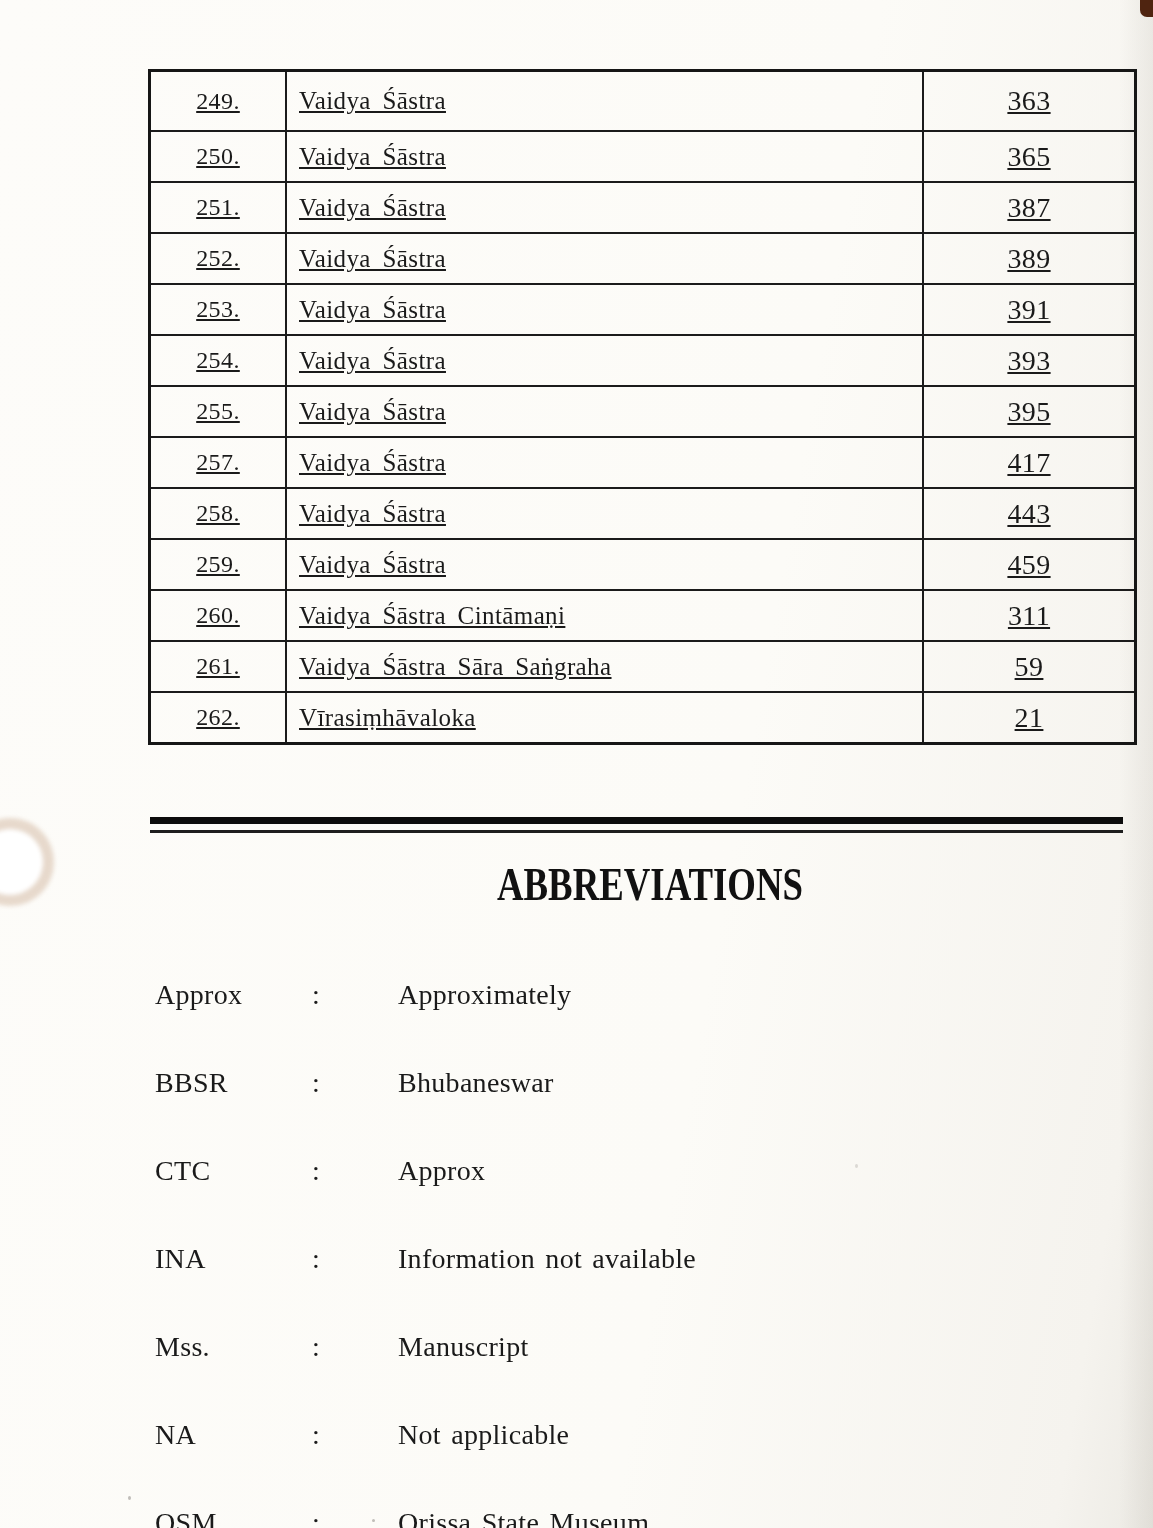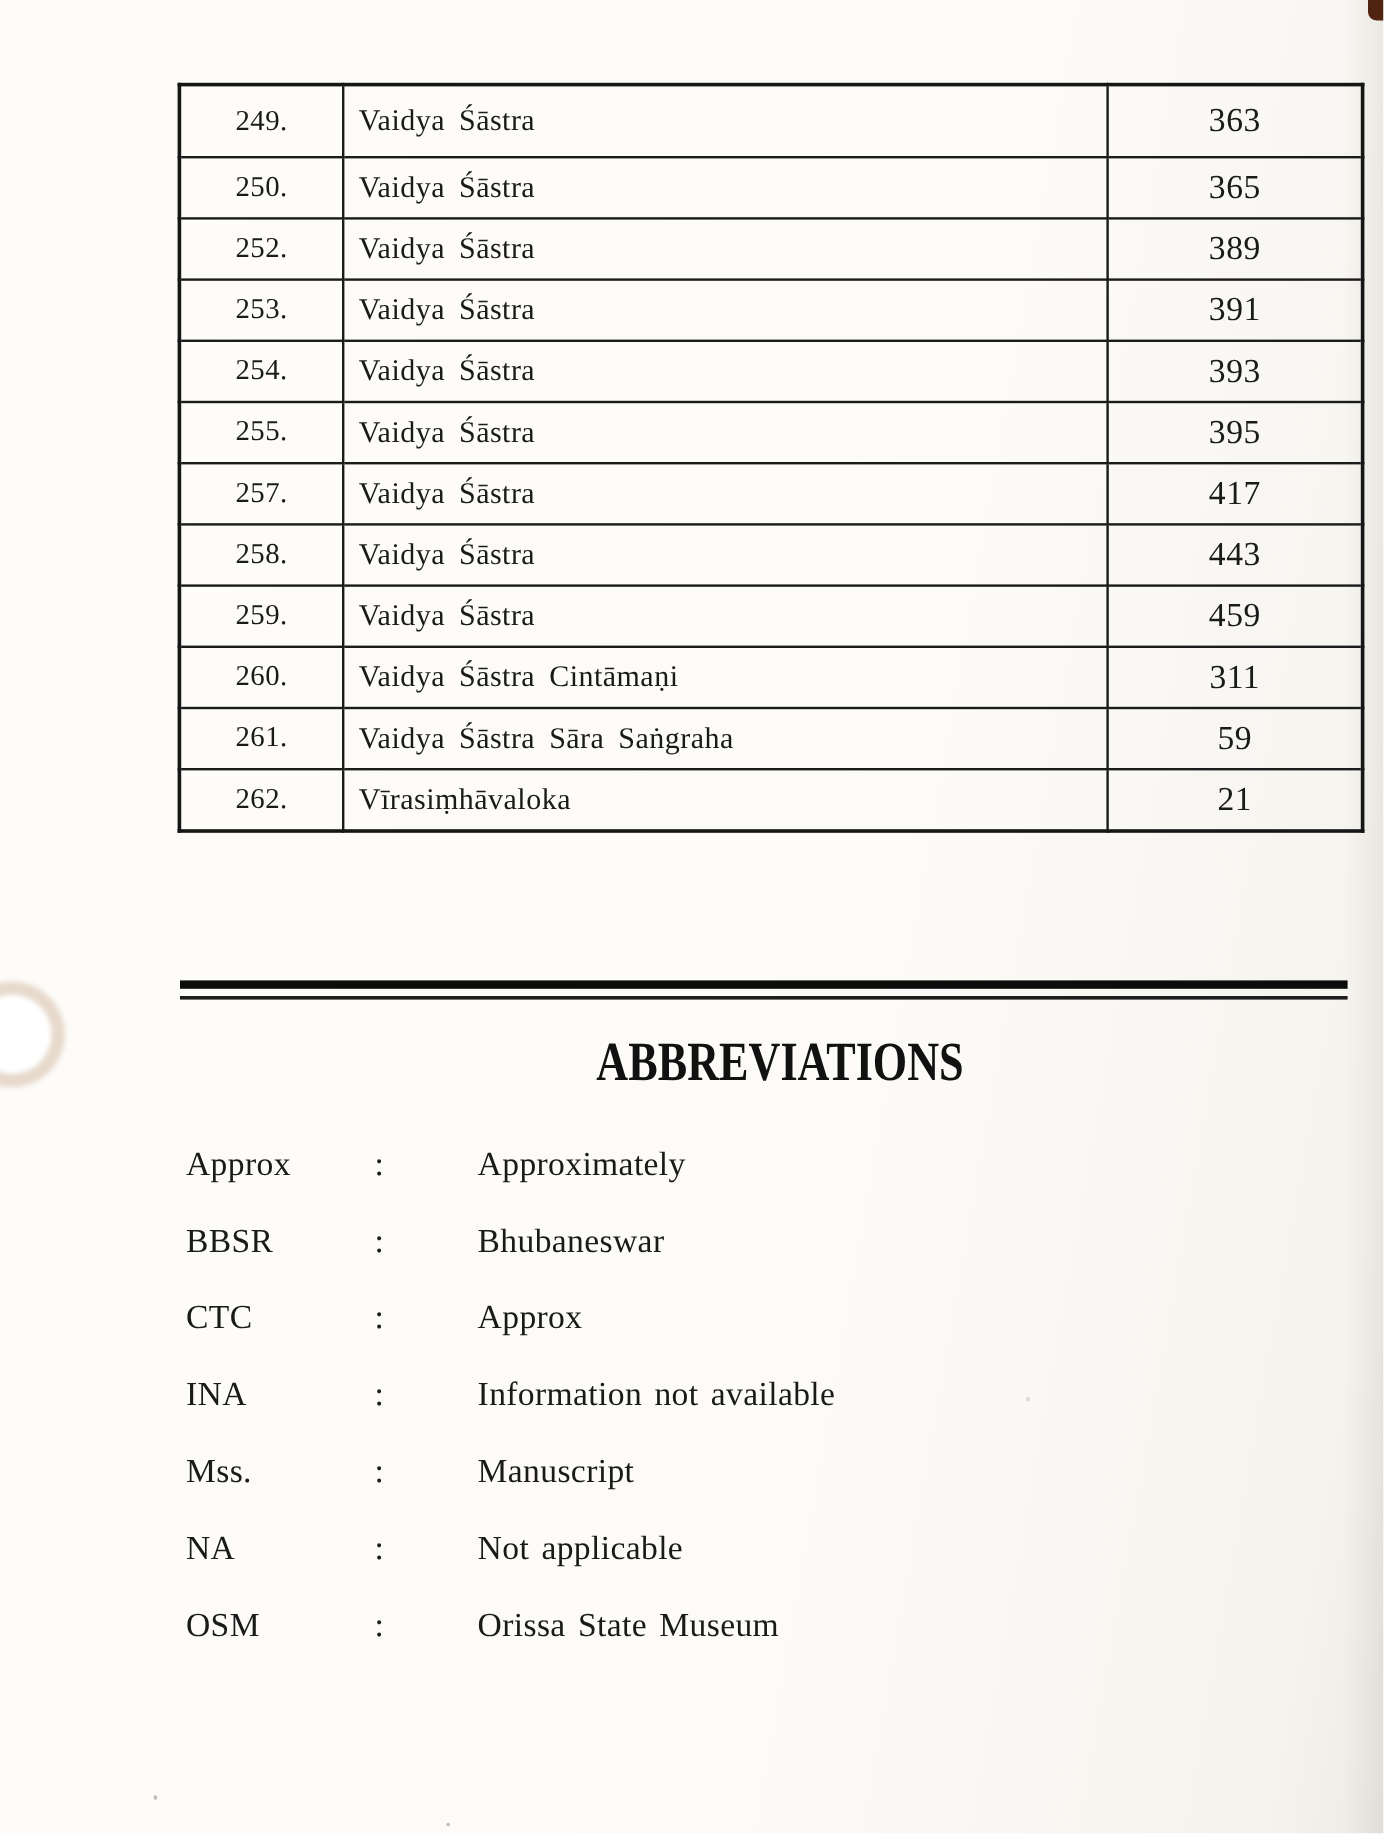--- a/index.html
+++ b/index.html
@@ -37,20 +37,21 @@
   .speck.s1{left:128px;top:1496px;}
   .speck.s2{left:372px;top:1519px;height:3px;}
   .speck.s3{left:855px;top:1164px;opacity:.5;}
 
   
   table.ms-table{
     position:absolute;left:148px;top:69px;
     border-collapse:collapse;table-layout:fixed;
     width:962px;
     border:3px solid #161616;
+    text-decoration:underline;
   }
   .ms-table td{
     border:2px solid #1b1b1b;
     height:47px;
     vertical-align:middle;
     letter-spacing:0.4px;
   }
   .ms-table tr:first-child td{height:56px;}
   td.c-no{width:132px;text-align:center;font-size:24px;}
   td.c-title{width:622px;padding-left:12px;font-size:25px;word-spacing:5px;}
@@ -67,21 +68,21 @@
     text-align:center;
     font-size:46px;font-weight:bold;letter-spacing:0px;
     transform:scaleX(0.8);
     color:#111;
     white-space:nowrap;
   }
   .abbr-list{position:absolute;left:155px;top:956px;width:760px;}
   .abbr-row{display:flex;align-items:baseline;margin-bottom:34px;line-height:30px;font-size:28px;letter-spacing:0.3px;}
   .abbr-key{width:157px;flex:0 0 157px;}
   .abbr-colon{width:86px;flex:0 0 86px;}
-  .abbr-val{flex:1;word-spacing:3px;}
+  .abbr-val{flex:1;word-spacing:3px;margin-top:24px;}
 </style>
 </head>
 <body>
 
 <div class="page">
 
   <div class="edge-shade"></div>
   <div class="corner-mark"></div>
   <div class="binder-hole"></div>
   <div class="speck s1"></div>
@@ -94,20 +95,25 @@
         <td class="c-no">249.</td>
         <td class="c-title">Vaidya Śāstra</td>
         <td class="c-page">363</td>
       </tr>
       <tr>
         <td class="c-no">250.</td>
         <td class="c-title">Vaidya Śāstra</td>
         <td class="c-page">365</td>
       </tr>
       <tr>
+        <td class="c-no">251.</td>
+        <td class="c-title">Vaidya Śāstra</td>
+        <td class="c-page">387</td>
+      </tr>
+      <tr>
         <td class="c-no">252.</td>
         <td class="c-title">Vaidya Śāstra</td>
         <td class="c-page">389</td>
       </tr>
       <tr>
         <td class="c-no">253.</td>
         <td class="c-title">Vaidya Śāstra</td>
         <td class="c-page">391</td>
       </tr>
       <tr>

